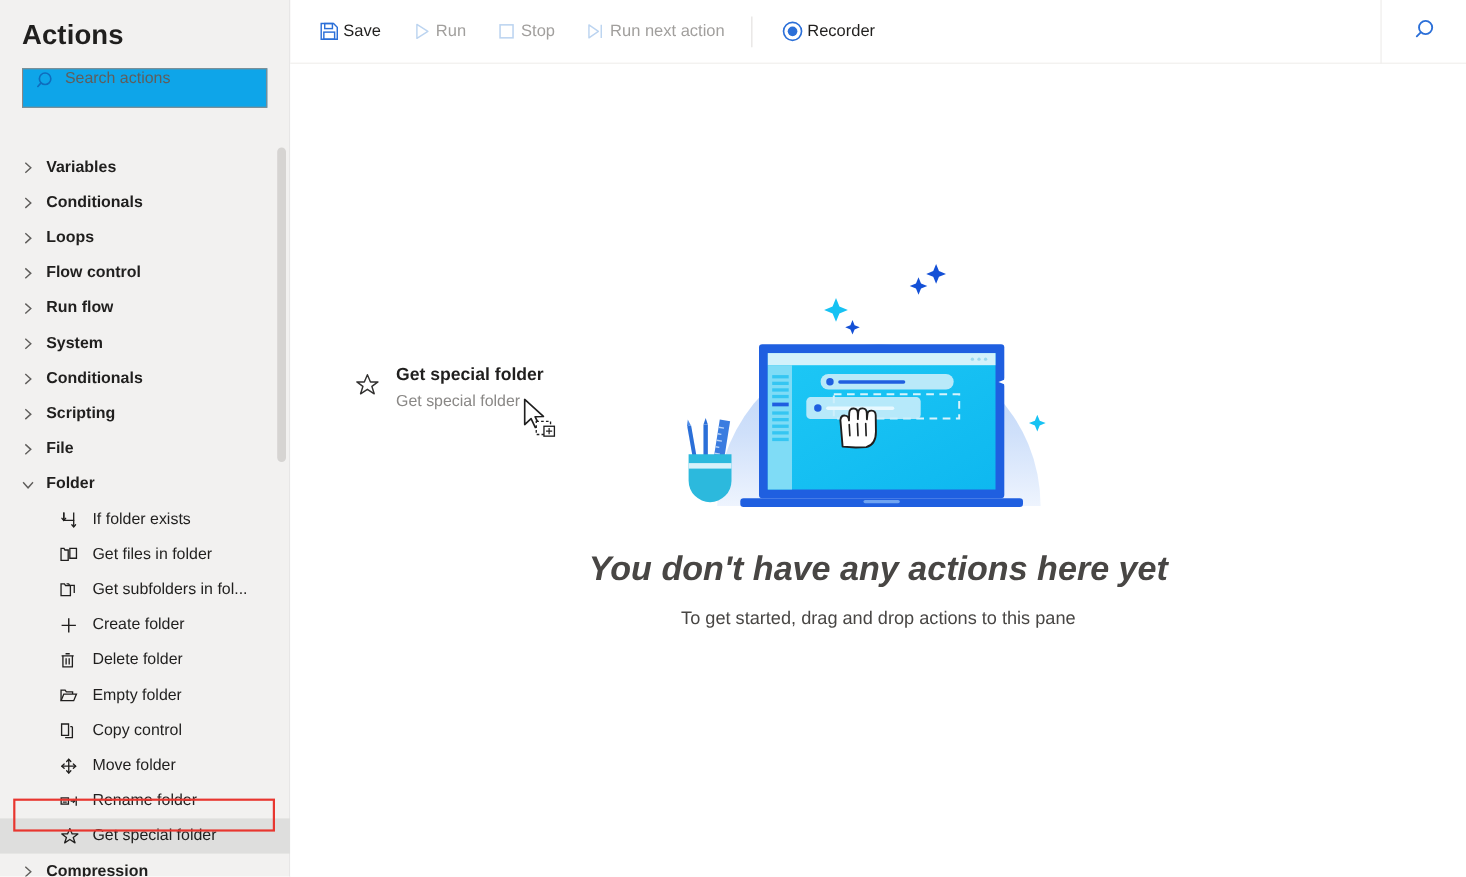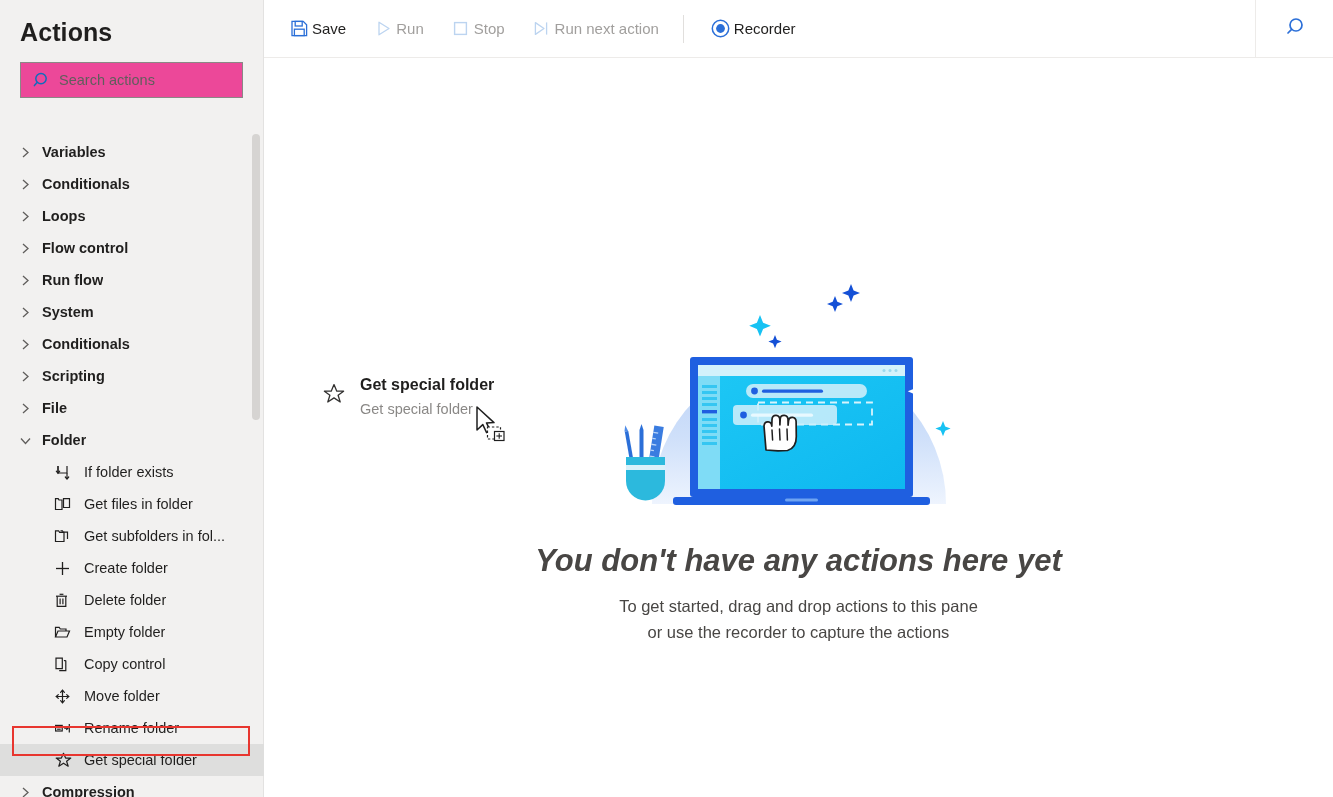--- a/index.html
+++ b/index.html
@@ -29,24 +29,24 @@
   .sidebar-title {
     font-size: 25px;
     font-weight: 600;
     color: #201f1e;
     padding: 18px 0 0 20px;
     letter-spacing: .1px;
   }
   .search-wrap {
     margin: 15px 20px 0 20px;
     height: 36px;
-    background: #ec4899;
+    background: #0ea5e9;
     border: 1px solid #8a8886;
     display: flex;
-    align-items: center;
+    align-items: flex-start;
     padding: 0 8px;
   }
   .search-ico { width: 26px; height: 20px; flex: 0 0 26px; display:flex; align-items:center; justify-content:center; }
   .search-input {
     border: none; outline: none;
     font-family: "Liberation Sans", sans-serif;
     font-size: 14.5px;
     color: #323130;
     background: transparent;
     width: 100%;
@@ -113,21 +113,20 @@
   }
 
   
   .main {
     position: relative;
     flex: 1 1 auto;
     height: 797px;
     background: #ffffff;
     display: flex;
     flex-direction: column;
-    gap: 44px;
   }
   .toolbar {
     height: 58px;
     display: flex;
     align-items: center;
     border-bottom: 1px solid #edebe9;
     padding-left: 10px;
     position: relative;
   }
   .tb-btn {
@@ -647,21 +646,20 @@
             <path d="M70 128 l2.8 7 l7 2.8 l-7 2.8 l-2.8 7 l-2.8 -7 l-7 -2.8 l7 -2.8 Z" fill="#ffffff"></path>
             <path d="M347 139 l3.2 8 l8 3.2 l-8 3.2 l-3.2 8 l-3.2 -8 l-8 -3.2 l8 -3.2 Z" fill="#ffffff"></path>
             <path d="M344 177 l2.2 5.4 l5.4 2.2 l-5.4 2.2 l-2.2 5.4 l-2.2 -5.4 l-5.4 -2.2 l5.4 -2.2 Z" fill="#17c2f3"></path>
             <path d="M316 140 l2.1 5.2 l5.2 2.1 l-5.2 2.1 l-2.1 5.2 l-2.1 -5.2 l-5.2 -2.1 l5.2 -2.1 Z" fill="#ffffff"></path>
           </g>
         </svg>
 
         <div class="empty-title">You don't have any actions here yet</div>
         <div class="empty-sub">
           <span>To get started, drag and drop actions to this pane</span><br>
-          <span>or use the recorder to capture the actions</span>
         </div>
       </div>
 
       <div class="ghost">
         <span class="ghost-star">
           <svg width="24" height="24" viewBox="0 0 24 24" fill="none" stroke="#323130" stroke-width="1.3" stroke-linejoin="round">
             <polygon points="12,2.6 14.8,9.2 21.6,9.2 16.1,13.3 18.2,20 12,15.9 5.8,20 7.9,13.3 2.4,9.2 9.2,9.2"></polygon>
           </svg>
         </span>
         <div>

